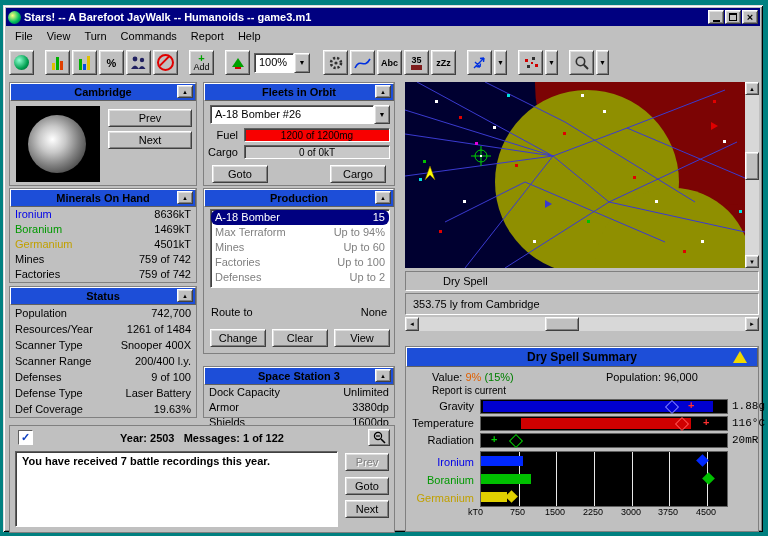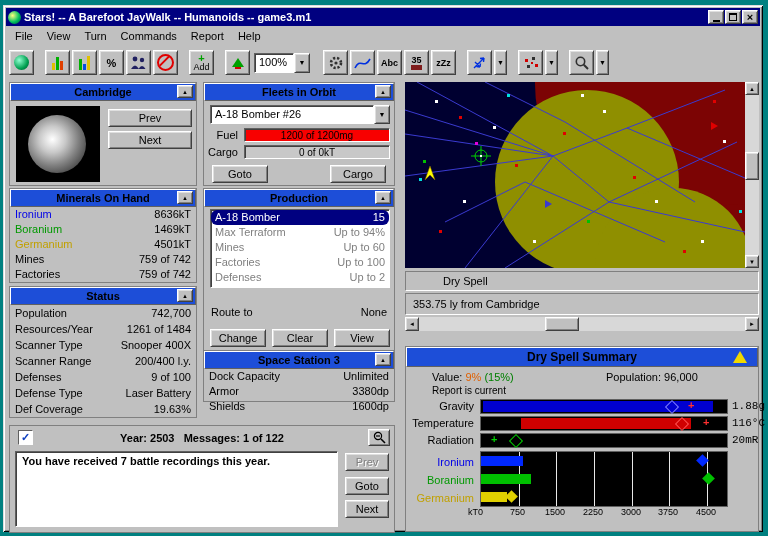--- a/index.html
+++ b/index.html
@@ -373,21 +373,21 @@
             <span>Change</span>
           </span>
       <span class="btn" style="position:absolute;left:68px;top:140px;width:56px;height:18px;">
             <span>Clear</span>
           </span>
       <span class="btn" style="position:absolute;left:130px;top:140px;width:56px;height:18px;">
             <span>View</span>
           </span>
     </div>
 
-    <div class="panel" style="left:197px;top:270px;width:192px;height:52px;">
+    <div class="panel" style="left:197px;top:286px;width:192px;height:52px;">
       <div class="p-head"><span>Space Station 3</span>
         <span class="btn p-collapse">
               <span>▲</span>
             </span></div>
       <div class="kv-row">
             <span>Dock Capacity</span>
             <span>Unlimited</span>
           </div>
       <div class="kv-row">
             <span>Armor</span>

